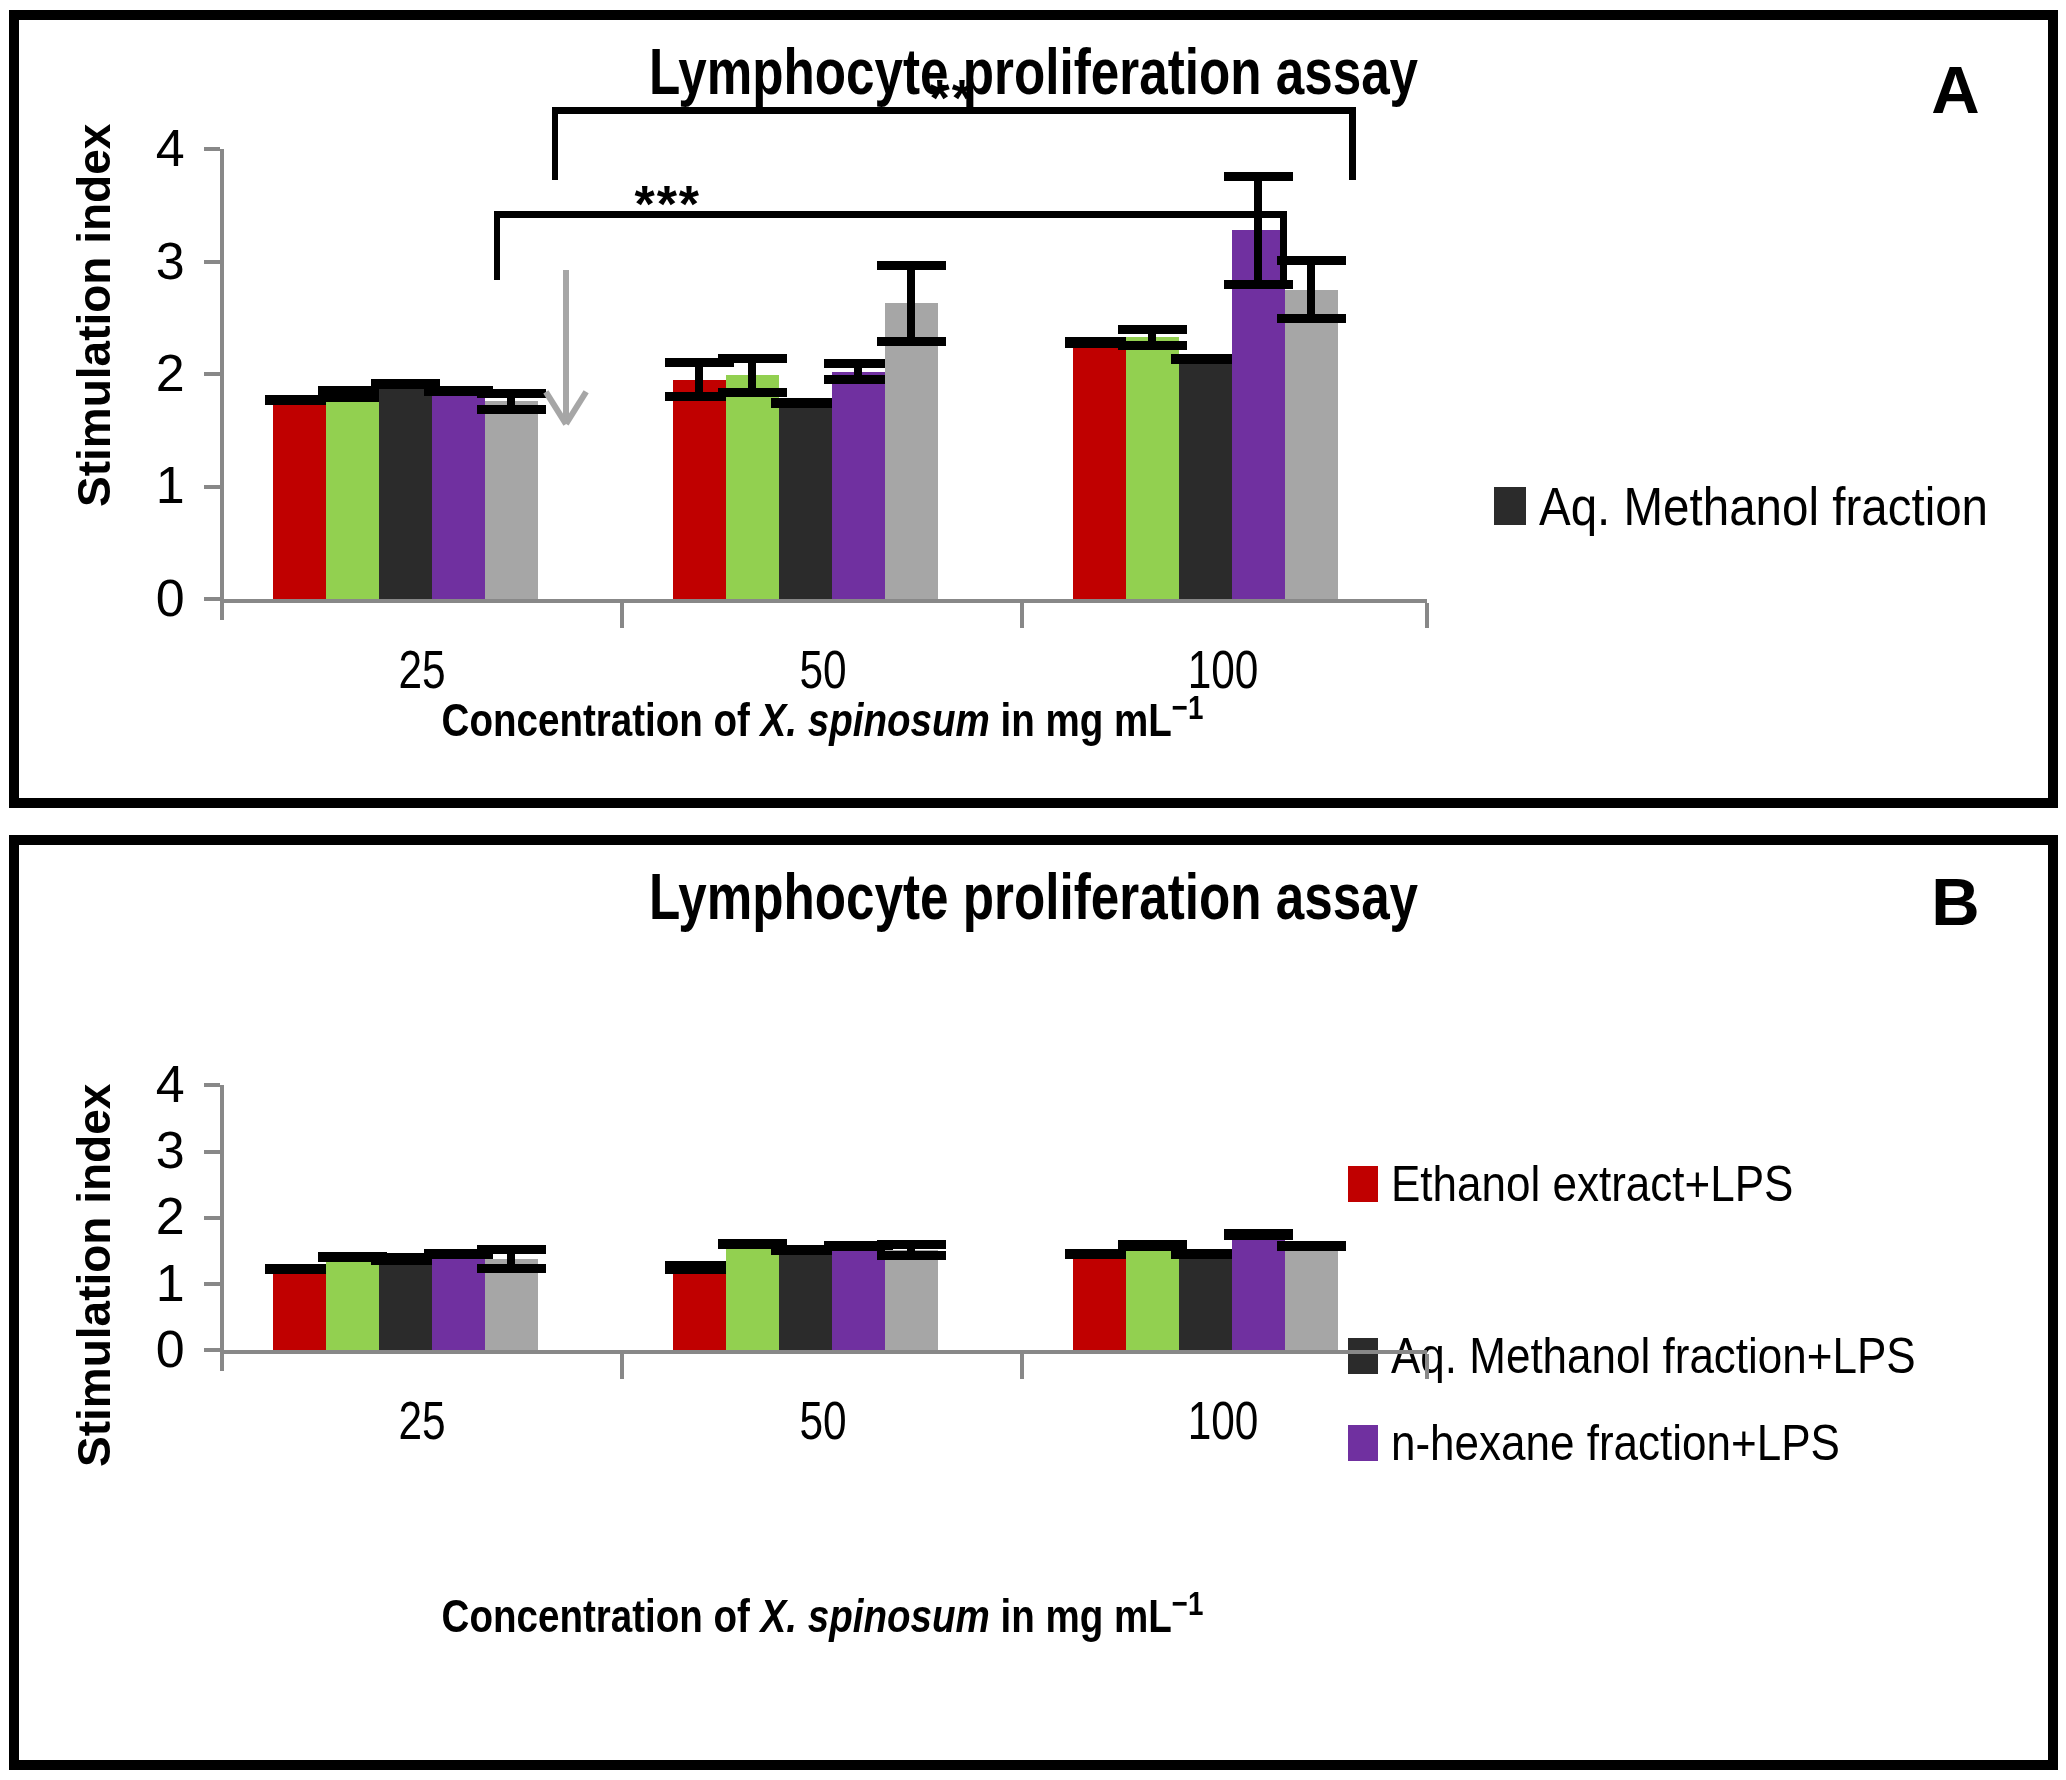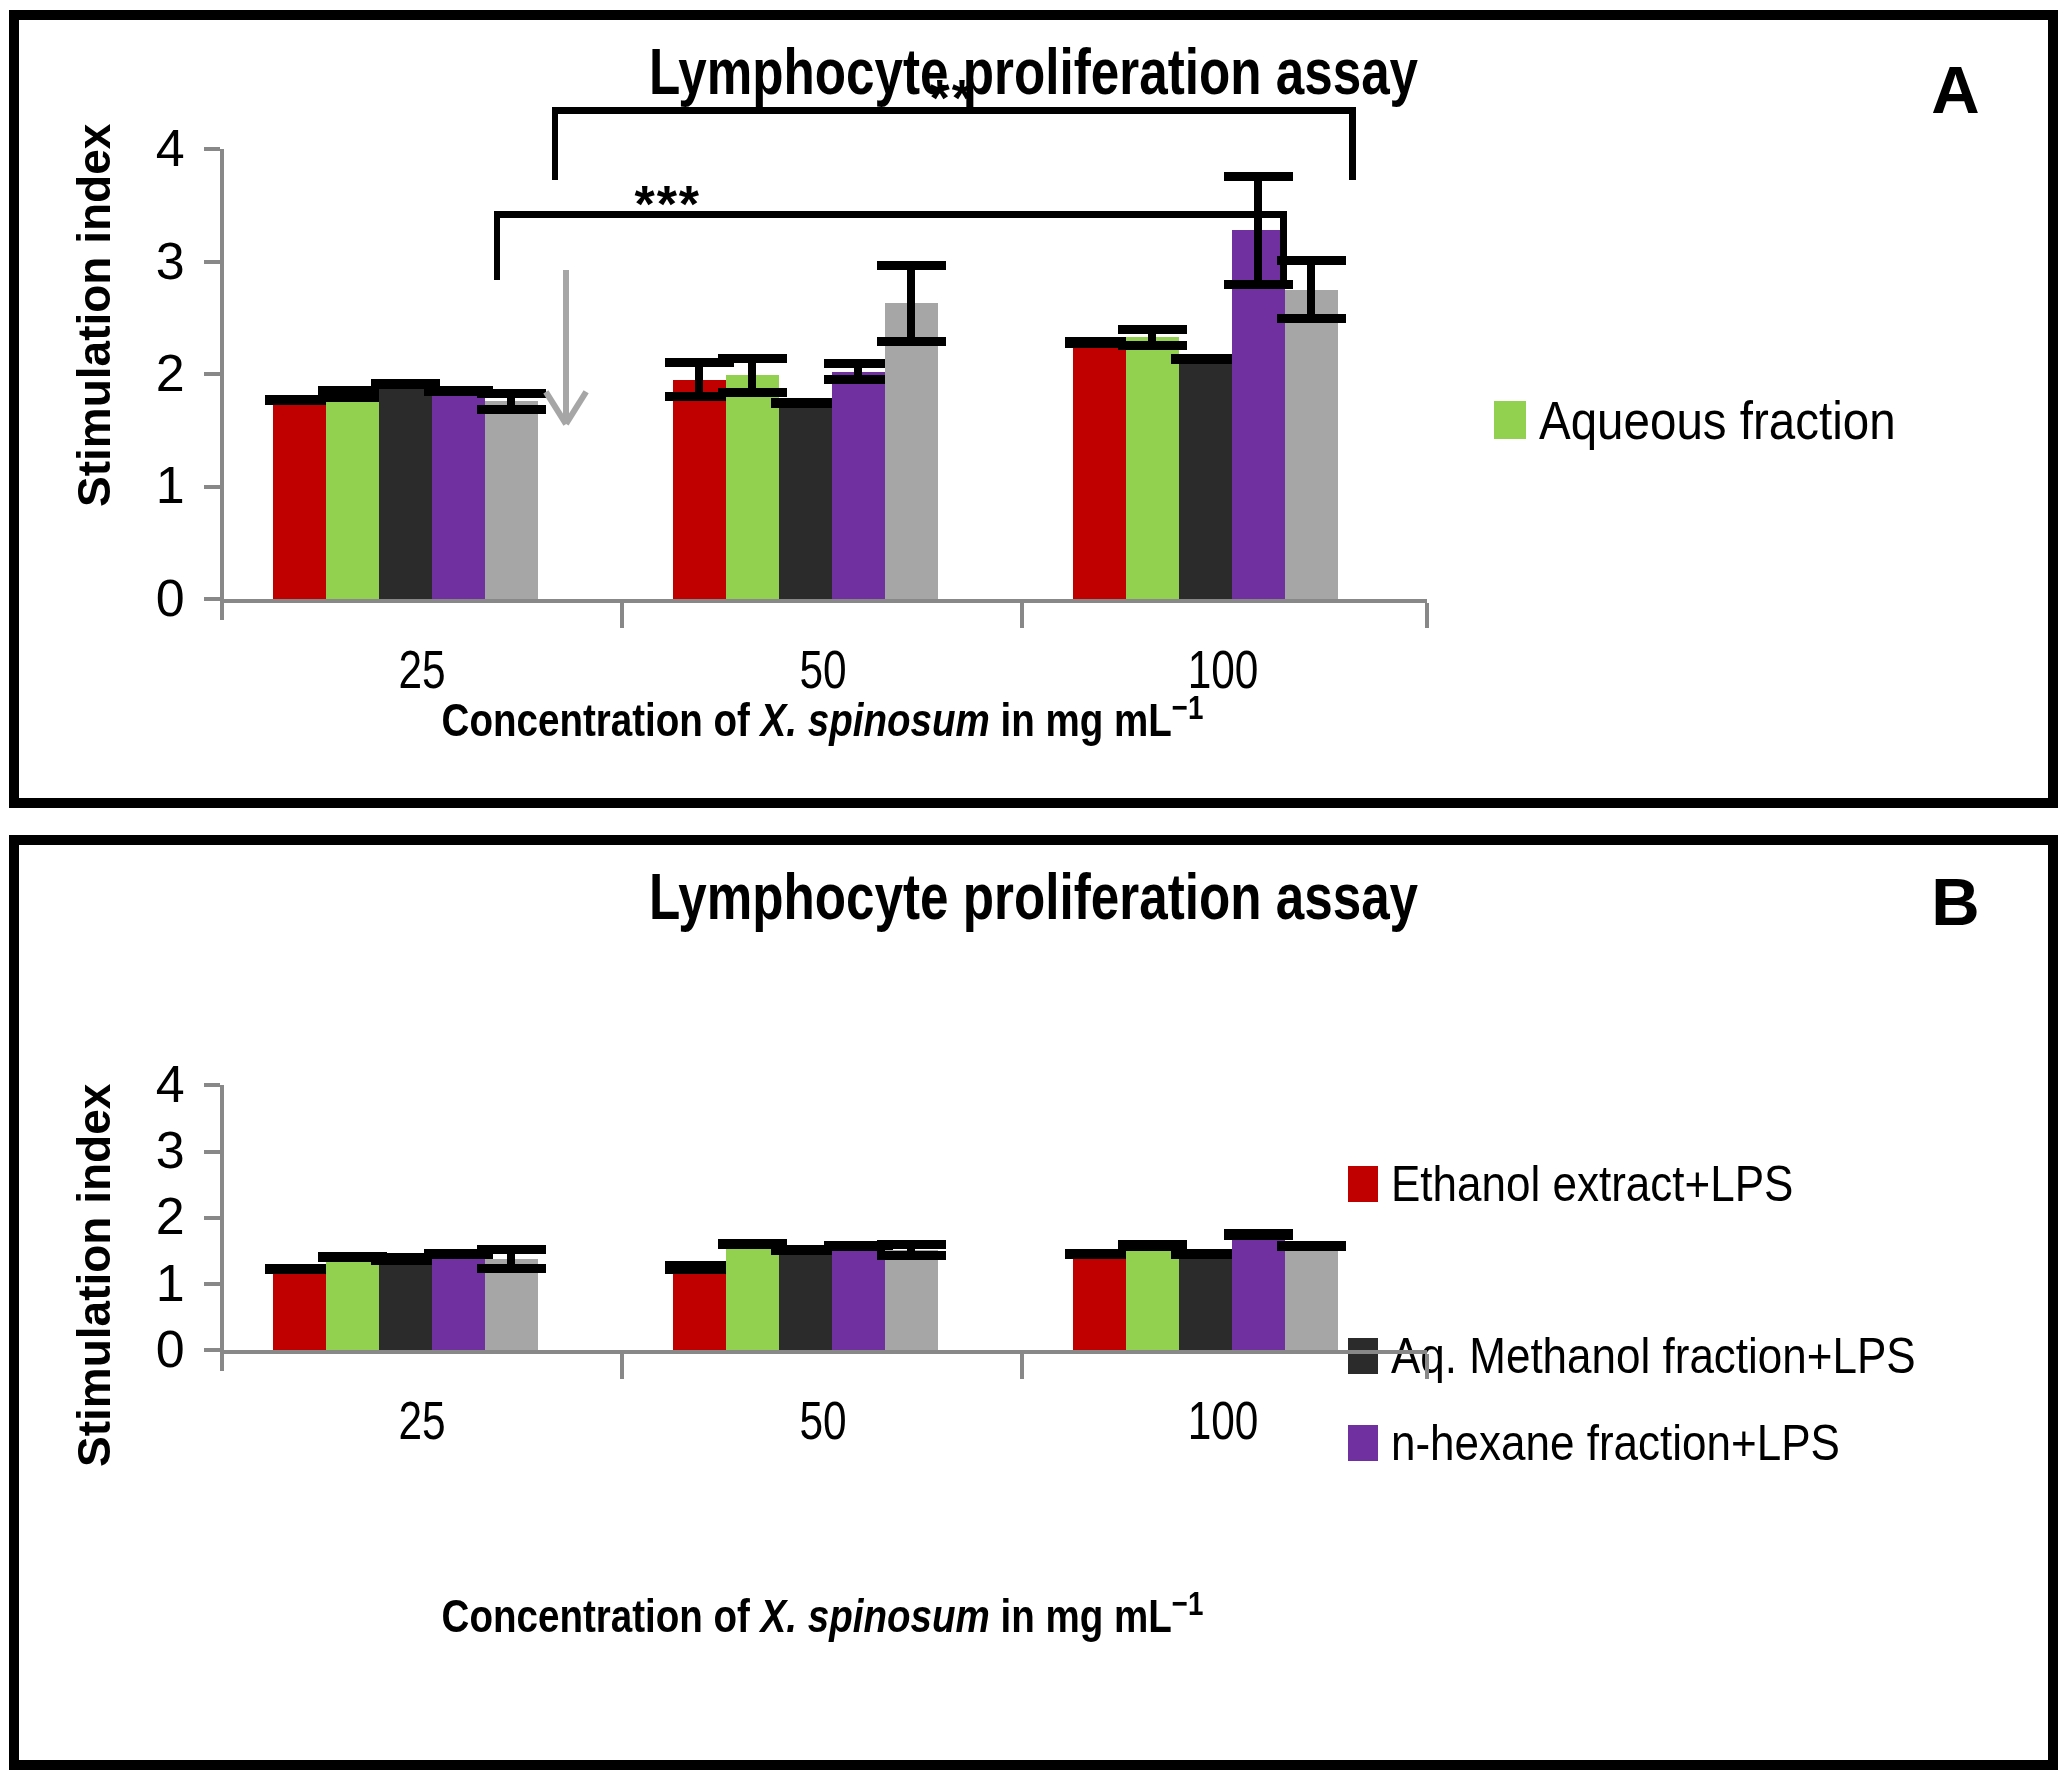--- a/index.html
+++ b/index.html
@@ -67,23 +67,23 @@
   <div class="panel" id="panel-a">
     <div class="chart-title" id="title-a" style="left:0;right:0;top:15px;font-size:64px;">Lymphocyte proliferation assay</div>
 
     <div class="panel-letter" style="right:68px;top:36px;">A</div>
 
     <div class="ylabel" style="left:48px;top:487px;font-size:46px;transform:rotate(-90deg);transform-origin:left top;">Stimulation index</div>
 
     <div class="plot" id="plot-a" style="left:203px;top:129px;width:1201px;height:450px;"></div>
 
     <div class="legend" id="legend-a" style="left:1475px;top:271px;width:542px;height:394px;">
-        <div class="legend-row" style="left: 0px; top: 86px; height: 86px;">
-          <span class="legend-swatch" style="background: rgb(146, 208, 80); width: 32px; height: 38px;"></span>
-          <span class="legend-text" style="font-size: 54px; line-height: 54px;">Aqueous fraction</span>
+        <div class="legend-row" style="left: 0px; top: 172px; height: 86px;">
+          <span class="legend-swatch" style="background: rgb(43, 43, 43); width: 32px; height: 38px;"></span>
+          <span class="legend-text" style="font-size: 54px; line-height: 54px;">Aq. Methanol fraction</span>
         </div>
       </div>
 
     <div class="xtick-label-host" id="xticks-a"></div>
 
     <div class="xlabel" style="left:203px;width:1201px;top:668px;font-size:47px;">
       <span>Concentration of </span><i>X. spinosum</i><span> in mg mL</span><span class="sup">−1</span>
     </div>
   <div class="axis-y-line" style="left: 201px; top: 129px; height: 471px;"></div>
       <div class="axis-x-line" style="left: 201px; top: 579px; width: 1207px;"></div>

